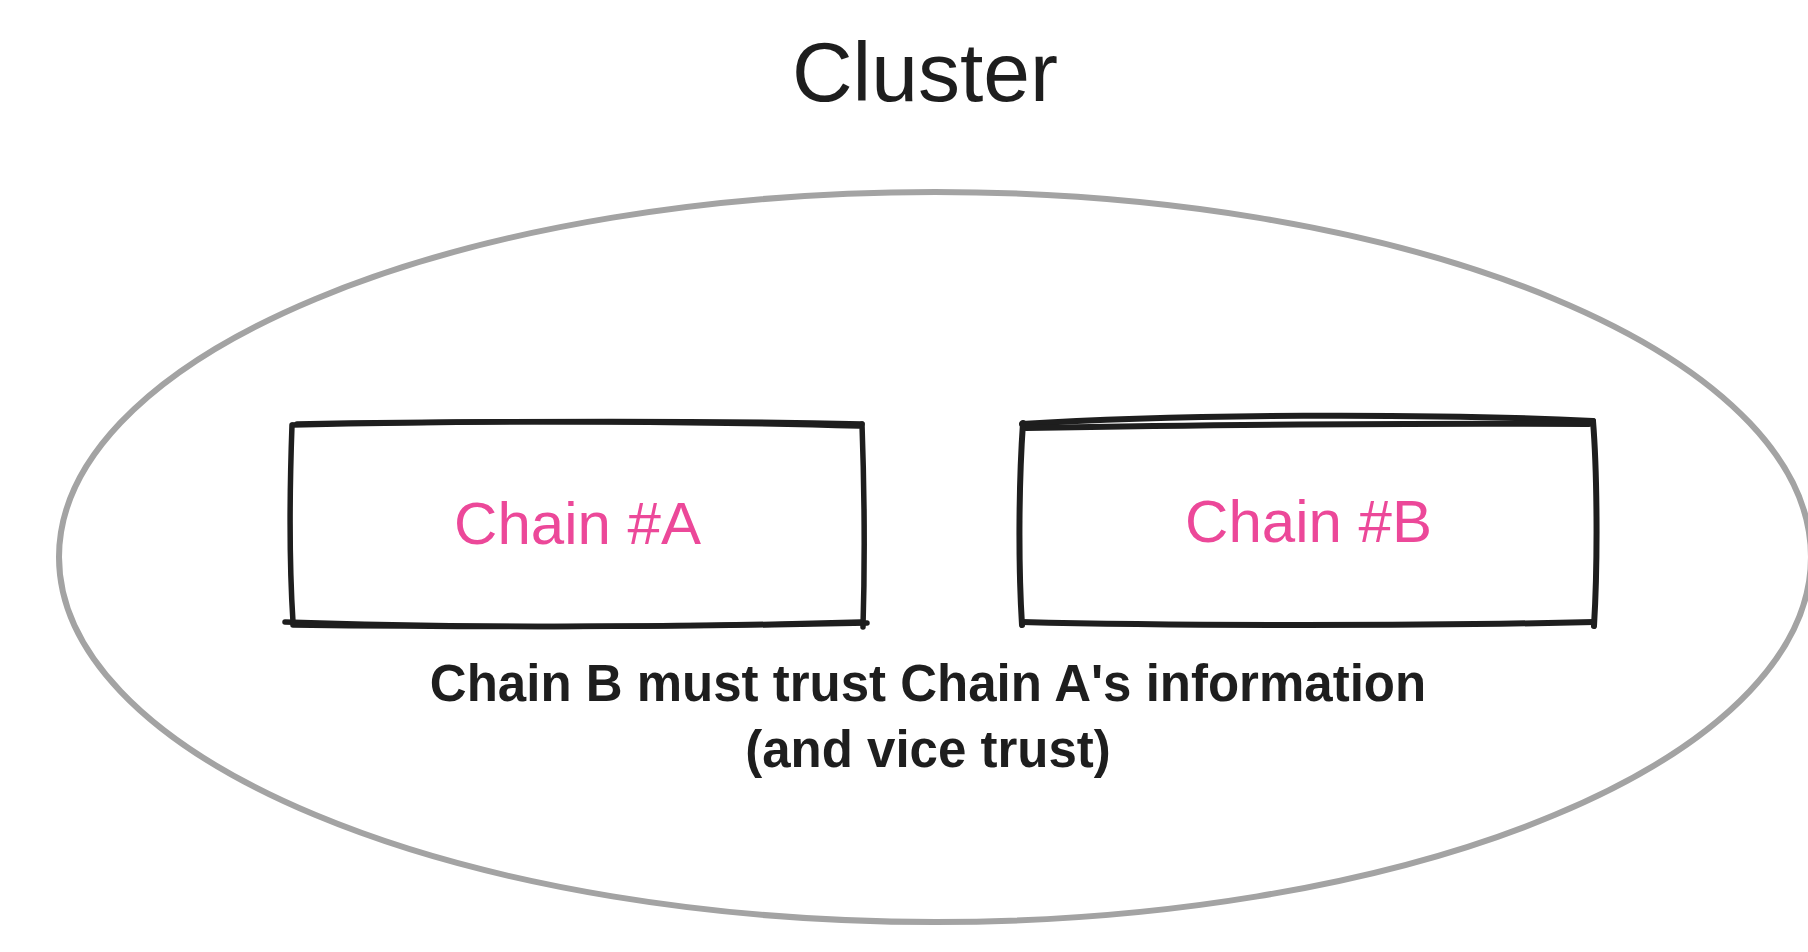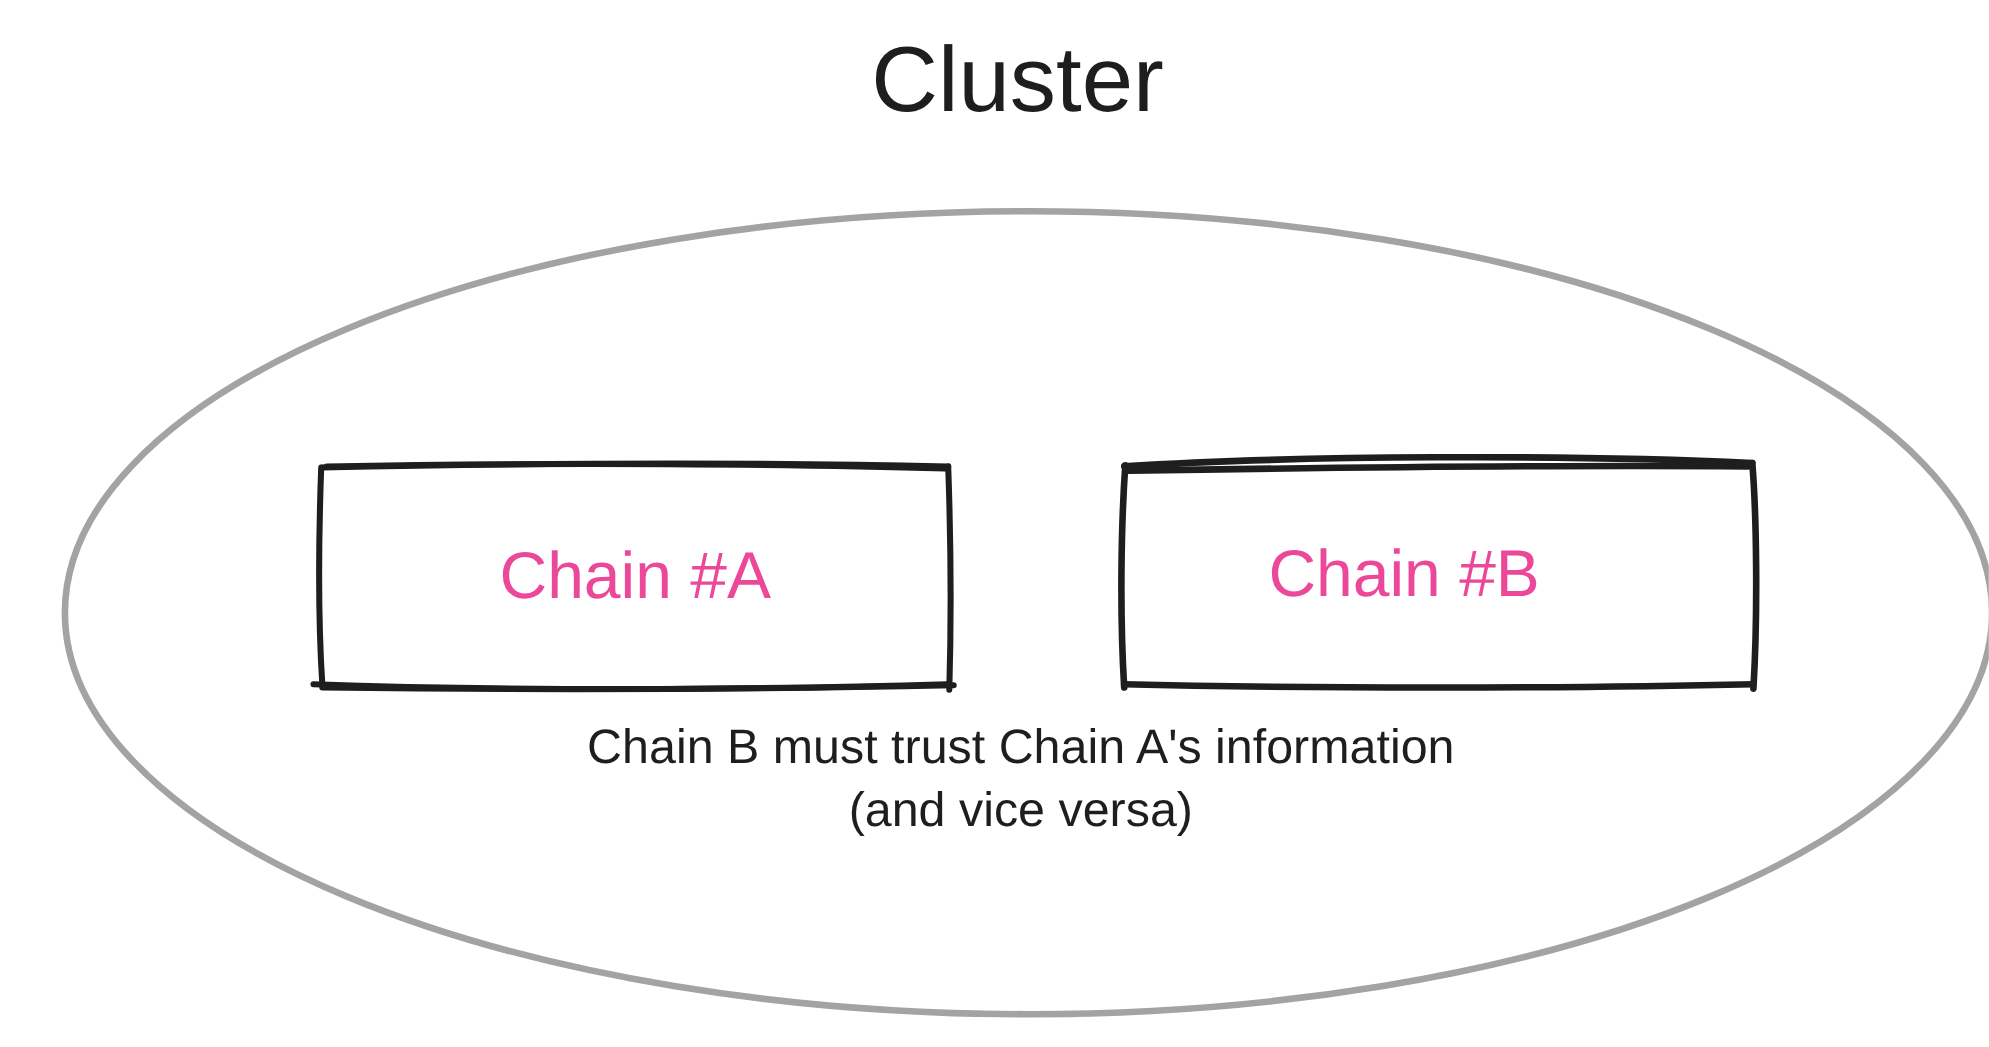--- a/index.html
+++ b/index.html
@@ -36,37 +36,38 @@
     white-space: nowrap;
     color: #1e1e1e;
   }
   .node-label-box {
     position: absolute;
     display: flex;
     align-items: center;
     justify-content: center;
   }
   .node-label-box.box-a { left: 263px; top: 422px; width: 575px; height: 203px; }
-  .node-label-box.box-b { left: 961px; top: 420px; width: 577px; height: 203px; }
+  .node-label-box.box-b { left: 993px; top: 420px; width: 577px; height: 203px; }
   .node-label {
     font-size: 60px;
     line-height: 1;
     white-space: nowrap;
     color: #ec4899;
   }
   .caption {
     position: absolute;
     left: 901px;
     top: 651px;
     transform: translateX(-50%);
     text-align: center;
-    font-size: 44px;
+    font-size: 51px;
     line-height: 1.3;
     color: #1e1e1e;
     white-space: nowrap;
+    font-weight: bold;
   }
 </style>
 </head>
 <body>
 
 <div id="stage">
 
   <svg id="shapes" viewBox="0 0 1808 952" xmlns="http://www.w3.org/2000/svg">
 
     <ellipse cx="908" cy="557" rx="876" ry="365" fill="none" stroke="#a3a3a3" stroke-width="6"></ellipse>
@@ -94,16 +95,16 @@
   <div class="node-label-box box-a">
     <span class="node-label">Chain #A</span>
   </div>
 
   <div class="node-label-box box-b">
     <span class="node-label">Chain #B</span>
   </div>
 
   <div class="caption">
     <div>Chain B must trust Chain A's information</div>
-    <div>(and vice versa)</div>
+    <div>(and vice trust)</div>
   </div>
 
 </div>
 
 </body></html>

